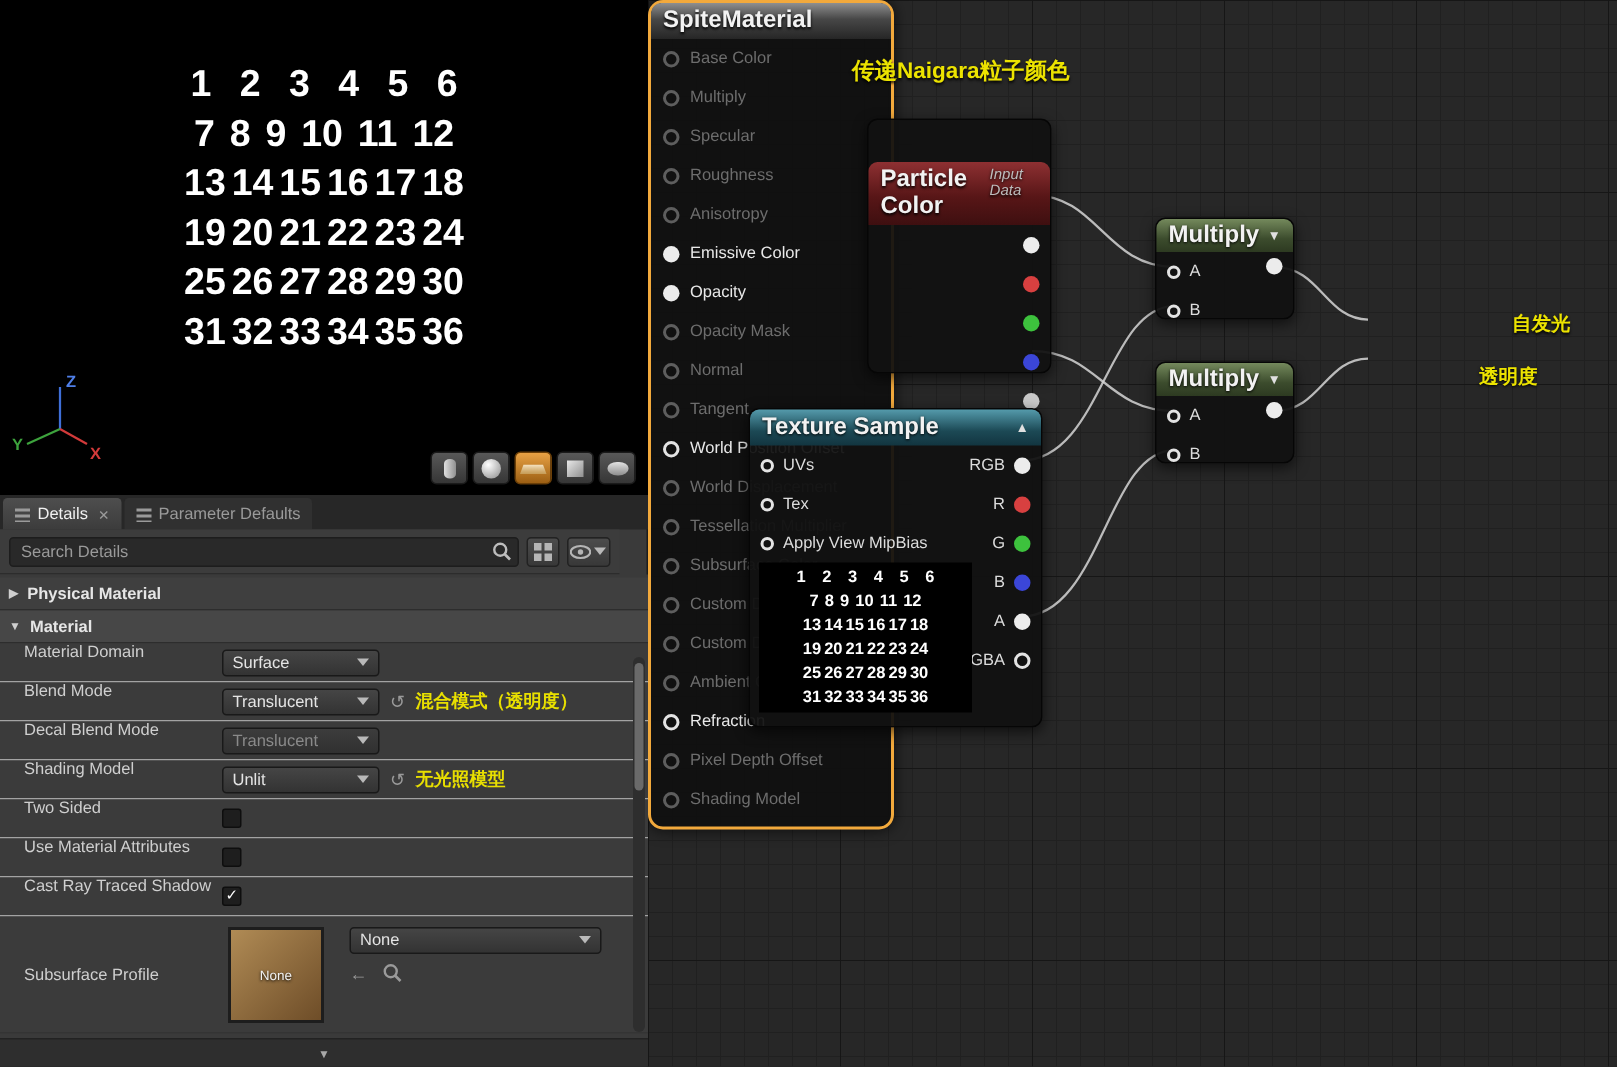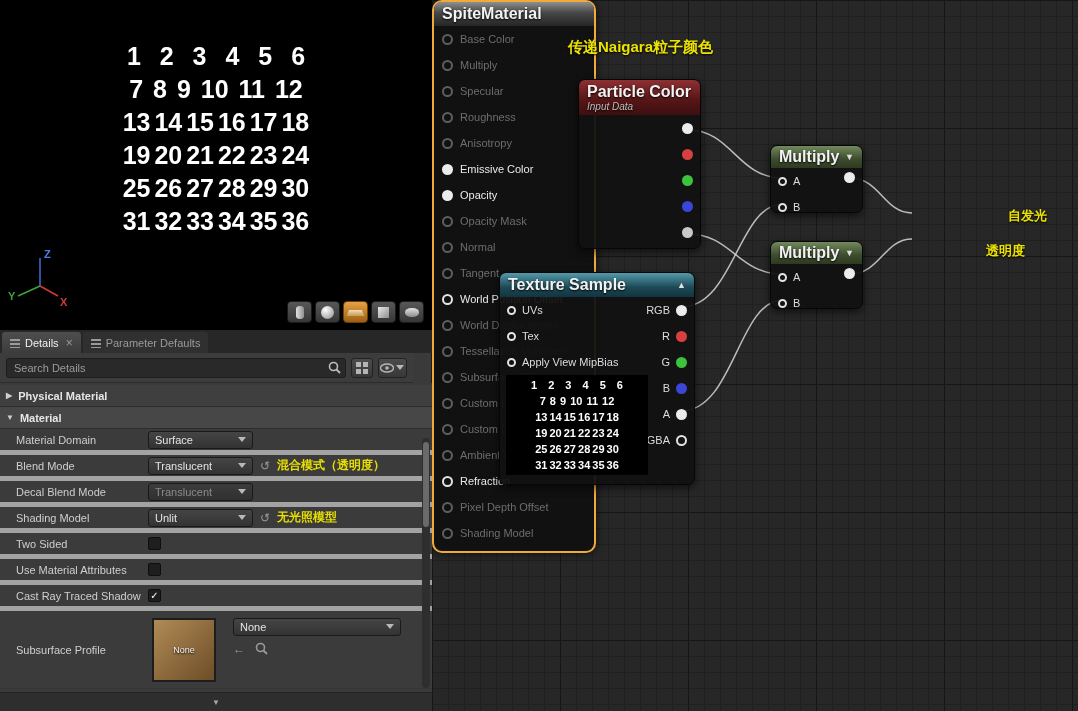--- a/index.html
+++ b/index.html
@@ -45,21 +45,21 @@
   #search-box input { width:100%; height:100%; background:#292929; border:1px solid #1d1d1d; border-radius:3px; color:#bdbdbd; font-size:11px; padding:0 22px 0 7px; outline:none; font-family:"Liberation Sans",sans-serif; }
   #search-box input::placeholder { color:#9a9a9a; }
   .sq-btn { width:22px; height:20px; background:linear-gradient(#4c4c4c,#383838); border:1px solid #222; border-radius:3px; display:flex; align-items:center; justify-content:center; gap:2px; }
 
   
   #props { position:absolute; left:0; top:383px; width:432px; height:309px; background:#3a3a3a; overflow:hidden; }
   .sec-header { height:22px; display:flex; align-items:center; gap:6px; padding-left:6px; font-weight:bold; color:#e6e6e6; border-bottom:1px solid #2d2d2d; }
   .sec-header.collapsed { background:#3f3f3f; margin-top:2px; }
   .sec-header.expanded { background:#474747; }
   .sec-arrow { color:#cfcfcf; font-size:8px; }
-  .prow { height:26px; display:flex; align-items:center; border-bottom:5px solid #a3a3a3; background:#3b3b3b; }
+  .prow { height:26px; display:flex; border-bottom:1px solid #a3a3a3; background:#3b3b3b; }
   .plabel { width:148px; padding-left:16px; color:#cfcfcf; white-space:nowrap; overflow:hidden; }
   .pvalue { display:flex; align-items:center; gap:7px; }
   .combo { width:105px; height:18px; background:linear-gradient(#454545,#333); border:1px solid #191919; border-radius:3px; display:flex; align-items:center; justify-content:space-between; padding:0 6px; color:#e4e4e4; }
   .combo.wide { width:168px; }
   .combo.disabled { color:#8a8a8a; background:linear-gradient(#3c3c3c,#303030); }
   .caret { width:0; height:0; border-left:4px solid transparent; border-right:4px solid transparent; border-top:5px solid #b9b9b9; }
   .reset-ic { color:#9a9a9a; font-size:12px; }
   .cn-note { color:#e8df00; font-size:12px; font-weight:bold; white-space:nowrap; }
   .checkbox { width:13px; height:13px; background:#1e1e1e; border:1px solid #0e0e0e; border-radius:2px; display:flex; align-items:center; justify-content:center; color:#fff; font-size:10px; line-height:10px; }
 
@@ -97,21 +97,21 @@
   .p-white { background:#ececec; }
   .p-lgray { background:#c9c9c9; }
   .p-red { background:#d84040; }
   .p-green { background:#3dc23d; }
   .p-blue { background:#3b46d8; }
   .ring-white { border:2px solid #e3e3e3; background:transparent; }
   .ring-gray { border:2px solid #5e5e5e; background:transparent; }
 
   
   #node-particle-color { left:146px; top:79px; width:123px; height:170px; }
-  #node-particle-color .gnode-header { flex-direction:column; align-items:flex-start; background:linear-gradient(#8e3032,#581617 55%,#3e0f10); }
+  #node-particle-color .gnode-header { flex-direction:row; align-items:flex-start; background:linear-gradient(#8e3032,#581617 55%,#3e0f10);margin-top:28px; }
   .pc-row { height:26px; display:flex; align-items:center; justify-content:flex-end; padding-right:7px; }
 
   
   #node-texture-sample { left:67px; top:272px; width:196px; height:213px; }
   #node-texture-sample .gnode-header { background:linear-gradient(#549aab,#1c4955 60%,#123540); }
   .ts-row { height:26px; display:flex; align-items:center; justify-content:space-between; padding:0 7px; }
   .ts-in { display:flex; align-items:center; gap:6px; color:#dcdcdc; }
   .ts-out { display:flex; align-items:center; gap:6px; margin-left:auto; color:#dcdcdc; }
   #ts-preview { position:absolute; left:6px; top:102px; width:142px; height:100px; background:#000; color:#fff; font-weight:bold; font-size:11px; line-height:16px; text-align:center; padding-top:2px; overflow:hidden; }
   #ts-preview .r1 { word-spacing:8px; }

